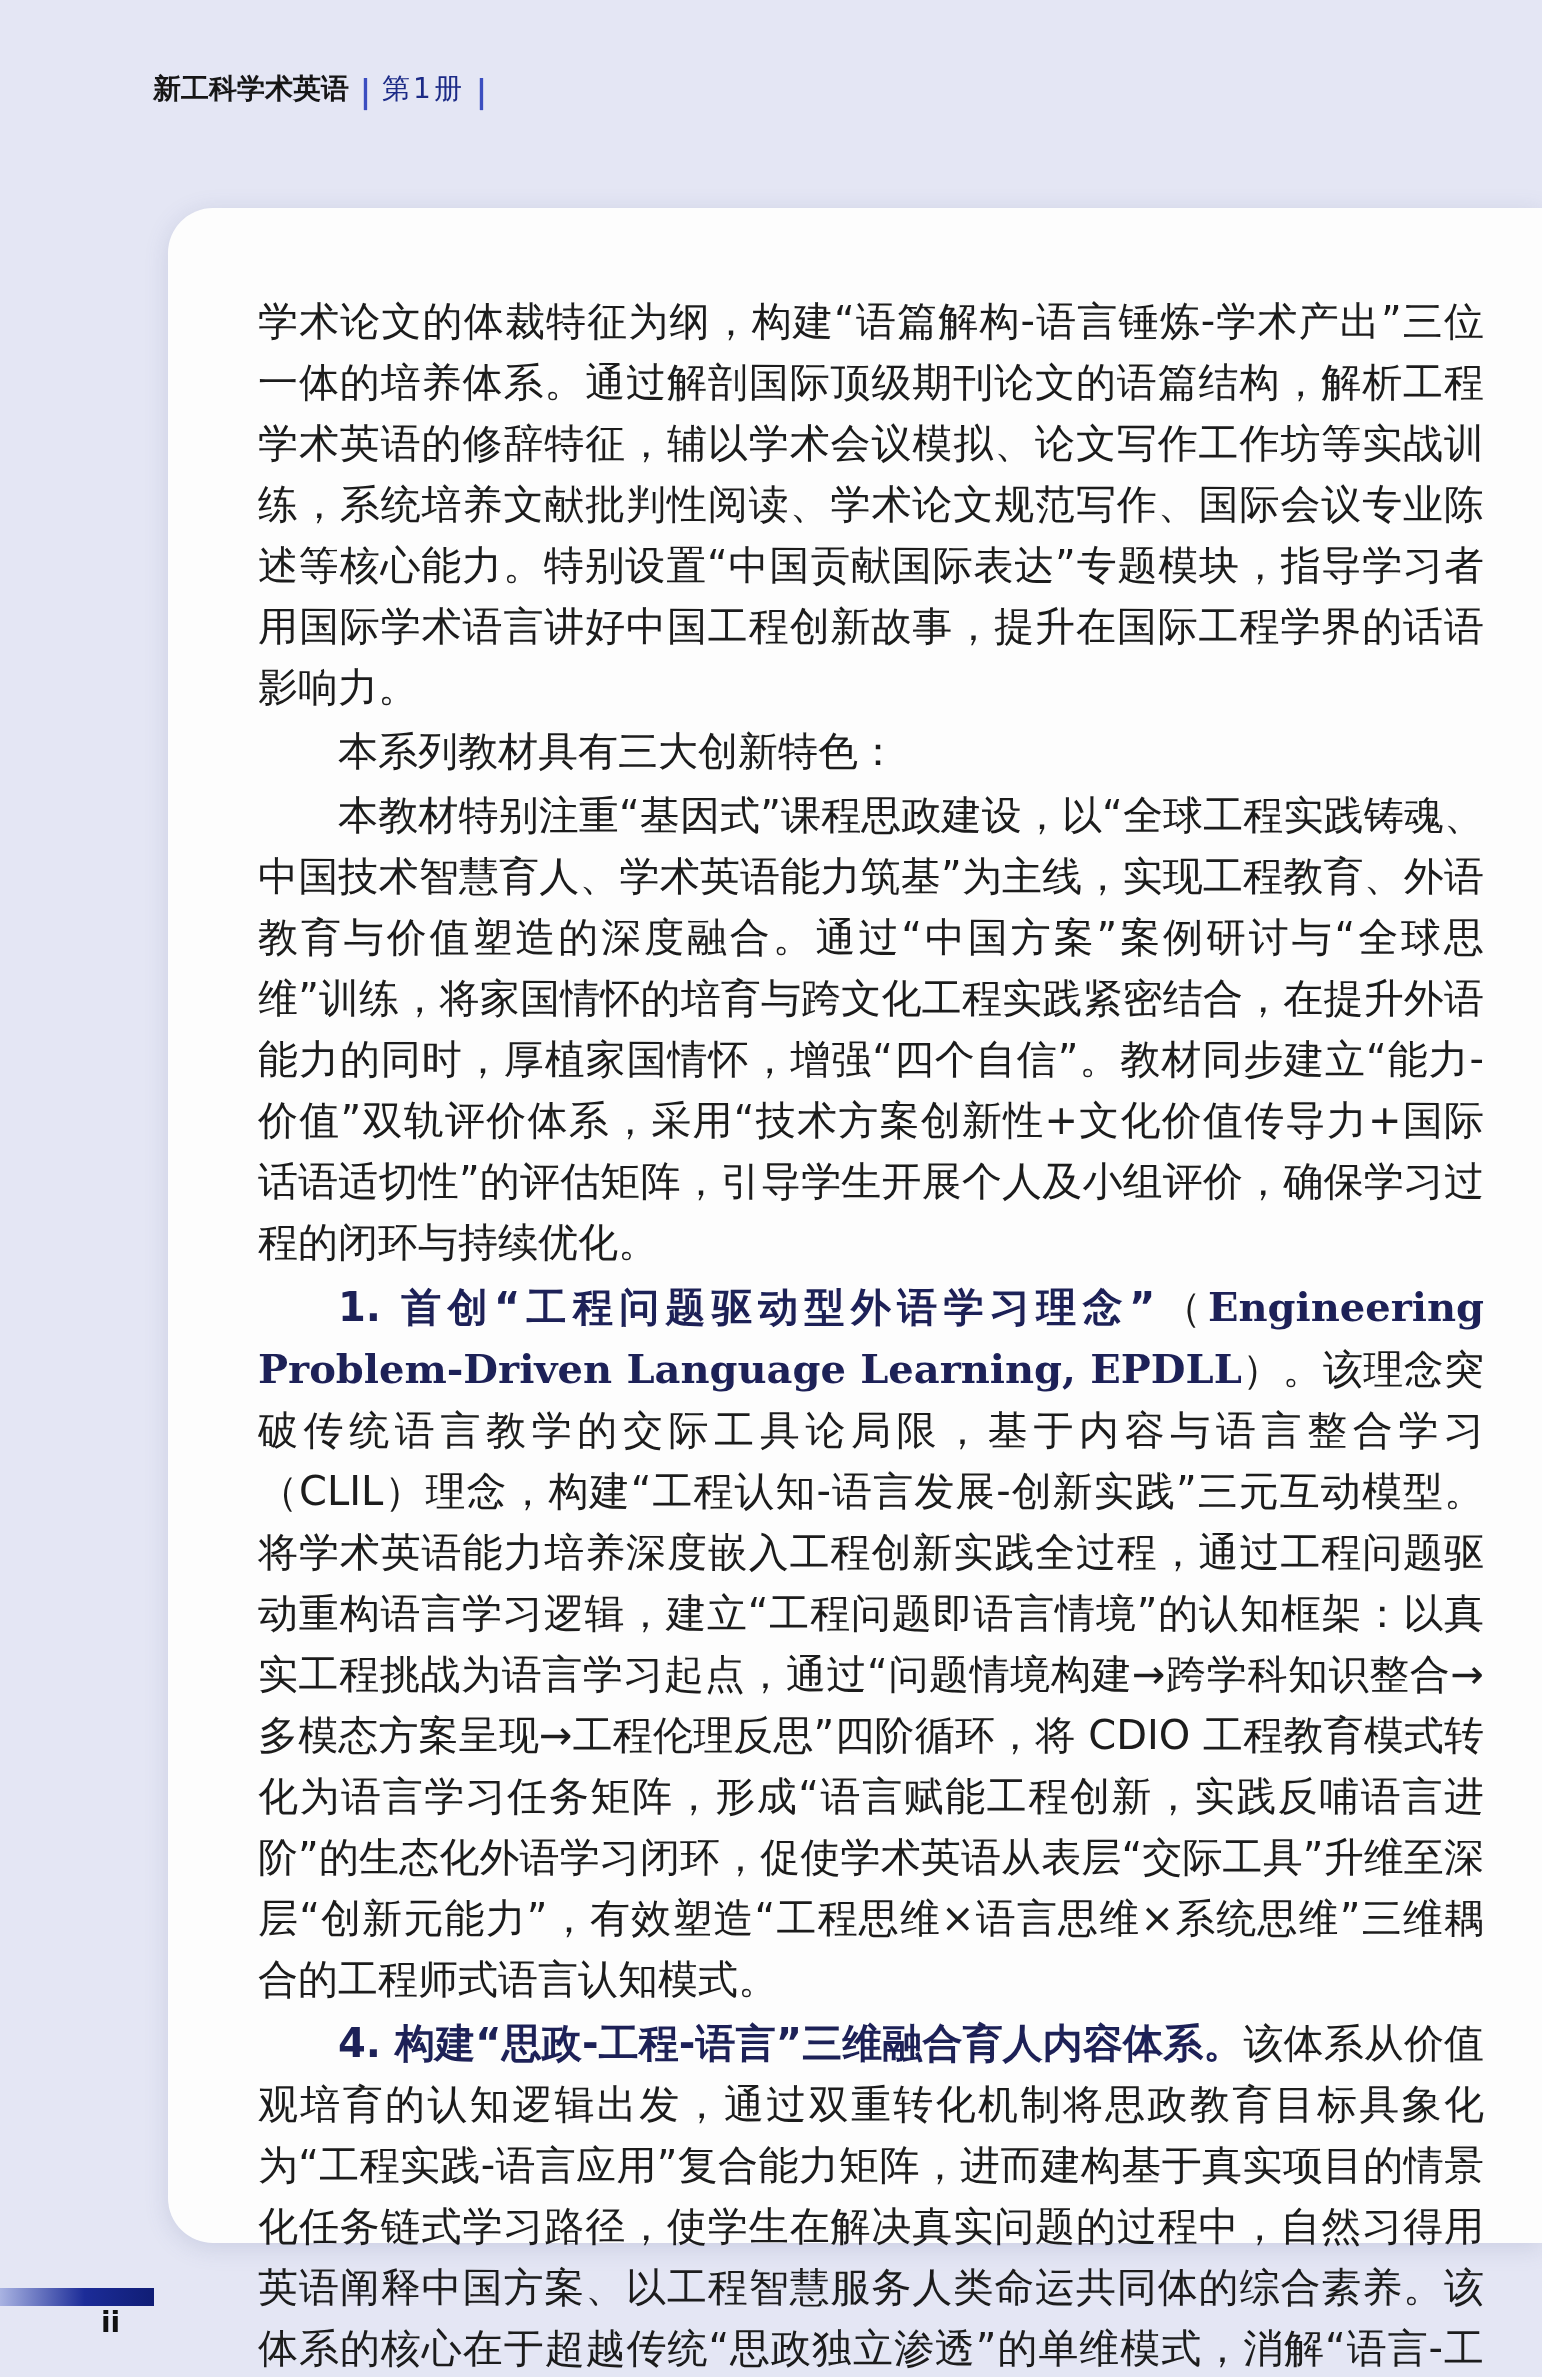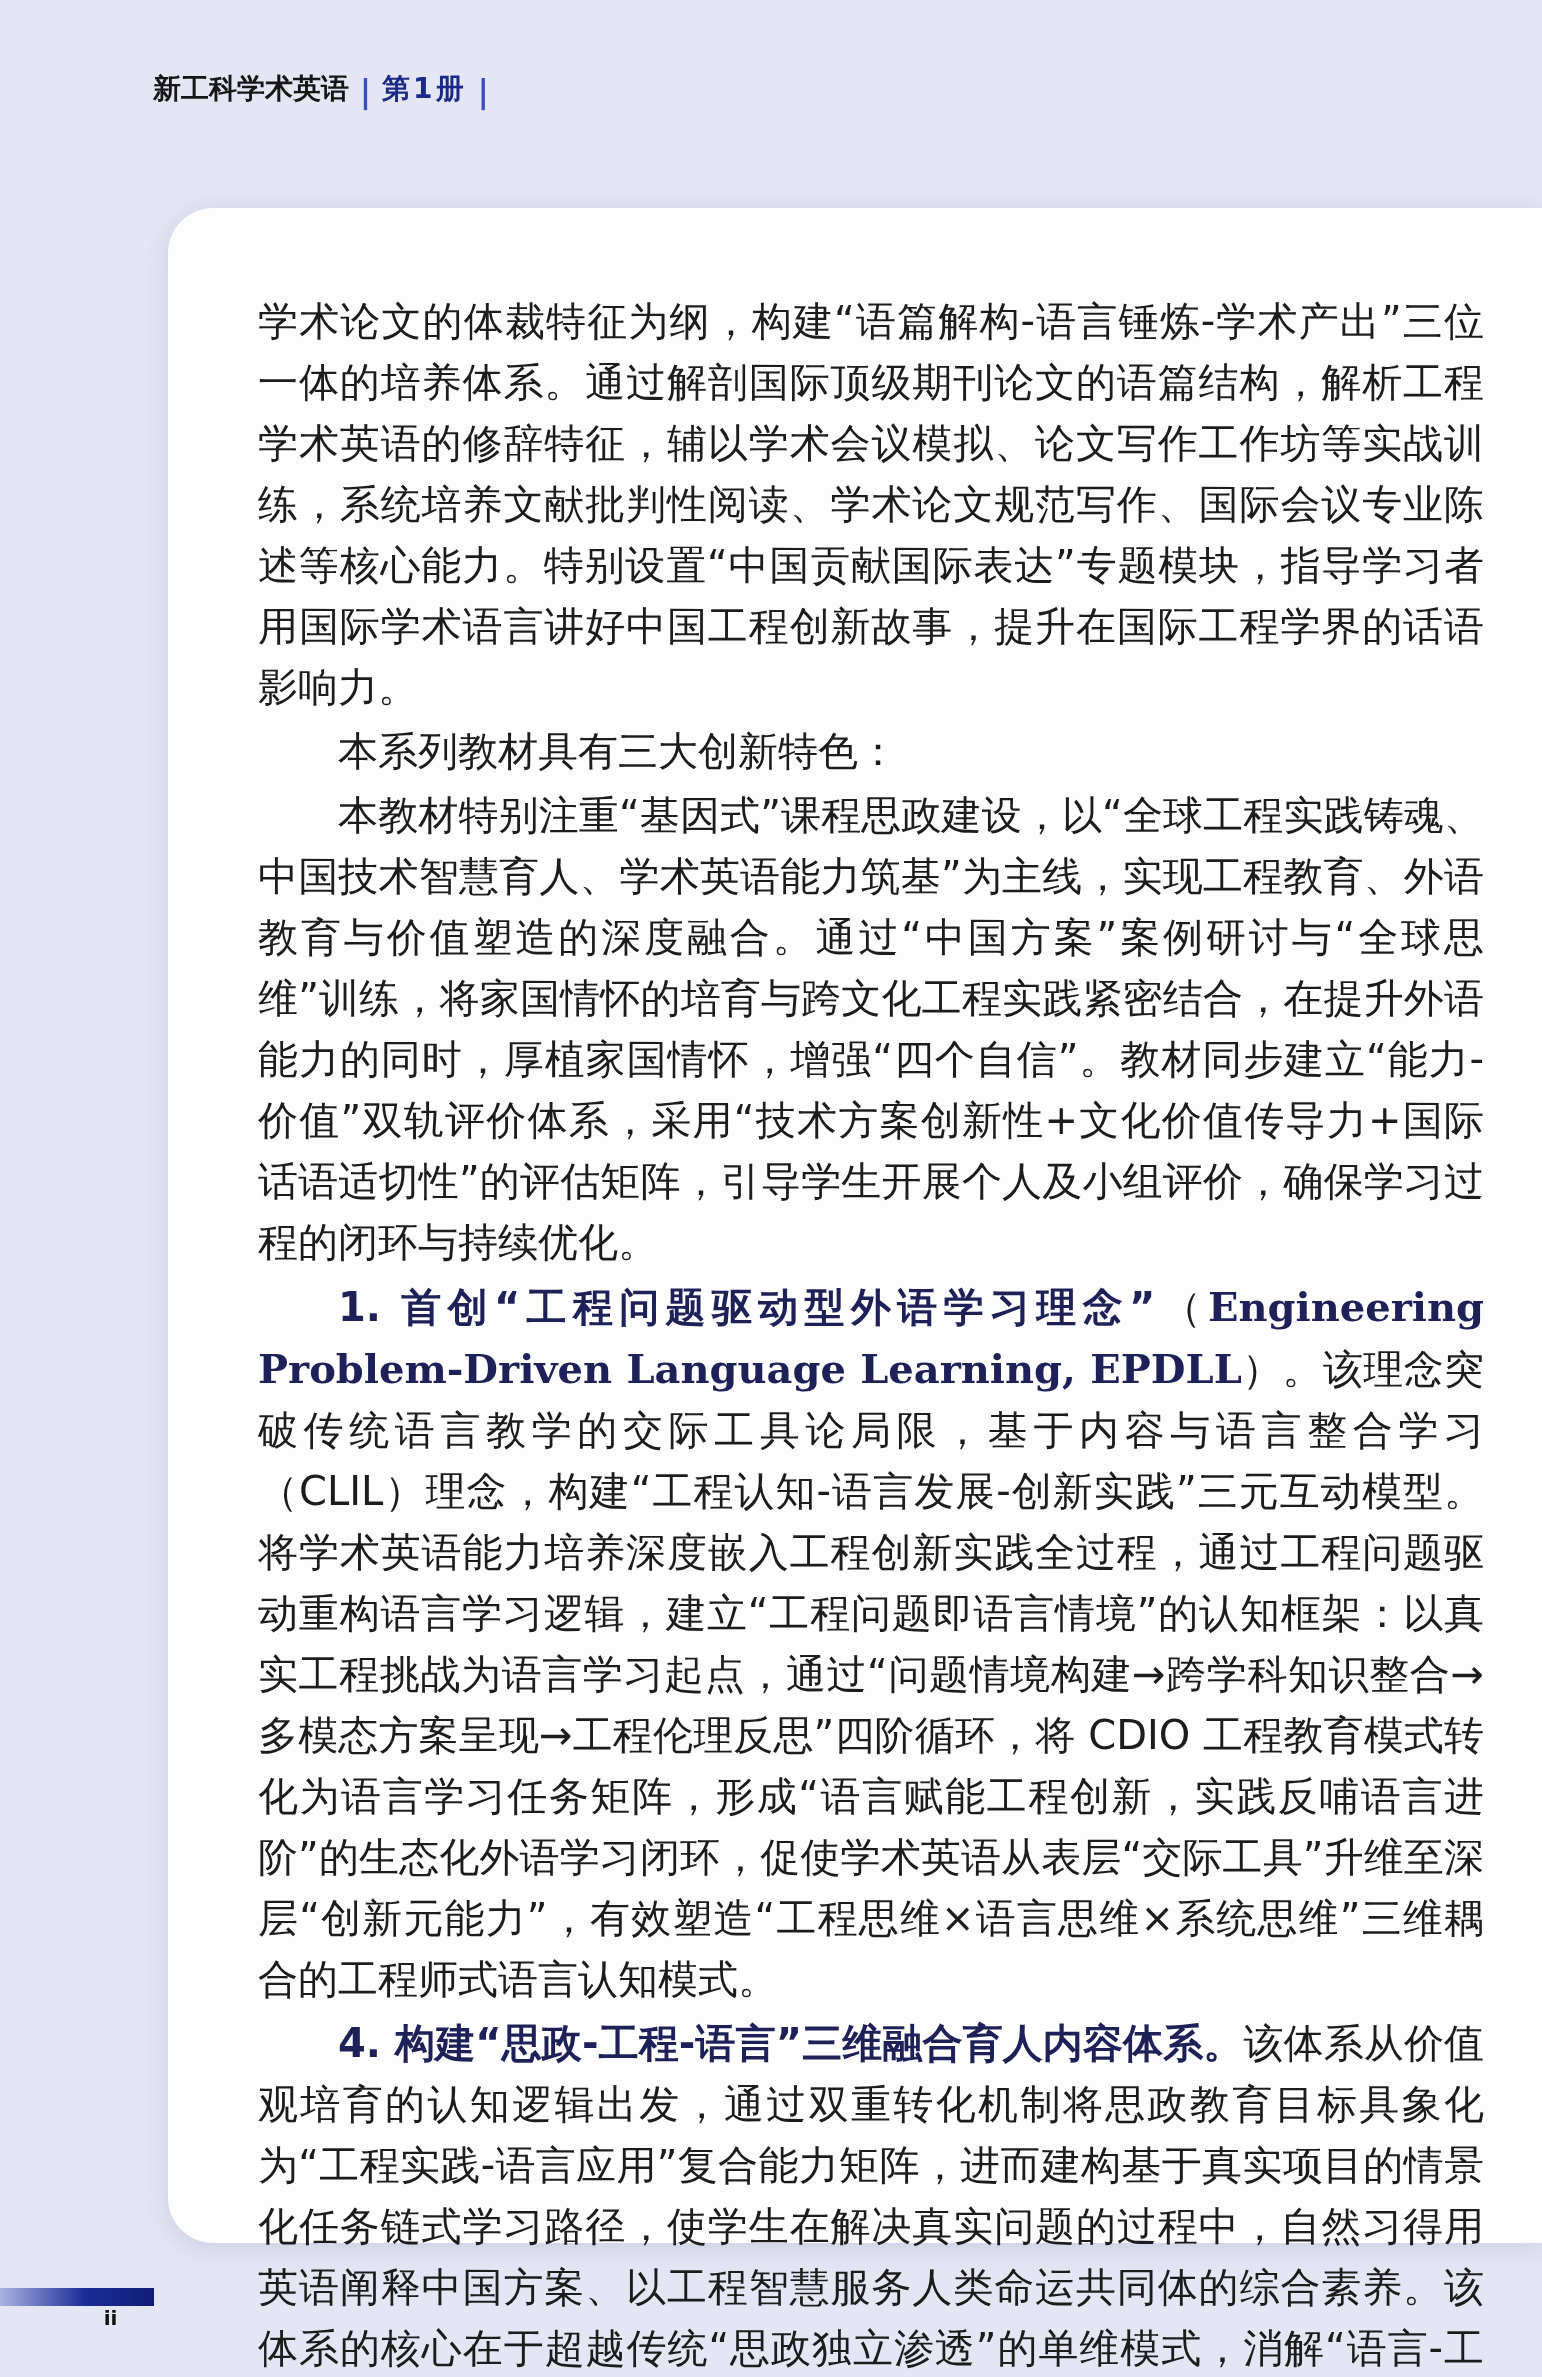--- a/index.html
+++ b/index.html
@@ -24,21 +24,21 @@
   }
   .divider {
     color: var(--divider-blue, #3b4ec0);
     font-weight: 700;
     margin: 0 11px;
     font-size: 30px;
     transform: scaleY(1.08);
   }
   .volume {
     color: var(--volume-navy, #1b2a86);
-    font-weight: 700;
+    font-weight: 400;
     letter-spacing: 3.1px;
   }
   
   .card {
     position: absolute; left: 168px; top: 208px; right: 0;
     height: 2035px;
     background: var(--card-bg, #fdfdfd);
     border-radius: 45px 0 0 45px;
     box-shadow: 0 4.7px 23.4px rgba(90, 100, 150, 0.18);
   }
@@ -58,21 +58,21 @@
     position: absolute; left: 0; top: 2288px;
     width: 154px; height: 18px;
     background: linear-gradient(90deg,
       var(--footer-bar-left, #a9b3e2) 0%,
       var(--footer-bar-mid, #1c2c98) 55%,
       var(--footer-bar-right, #101d75) 100%);
   }
   .page-number {
     position: absolute; left: 90px; top: 2306px;
     width: 41px; text-align: center;
-    font-size: 20px; font-weight: 700;
+    font-size: 28px; font-weight: 700;
     color: var(--page-number-color, #111111);
   }
 </style>
 </head>
 <body>
 
 <div class="page">
 
   <div class="header">
     <span>新工科学术英语</span>

